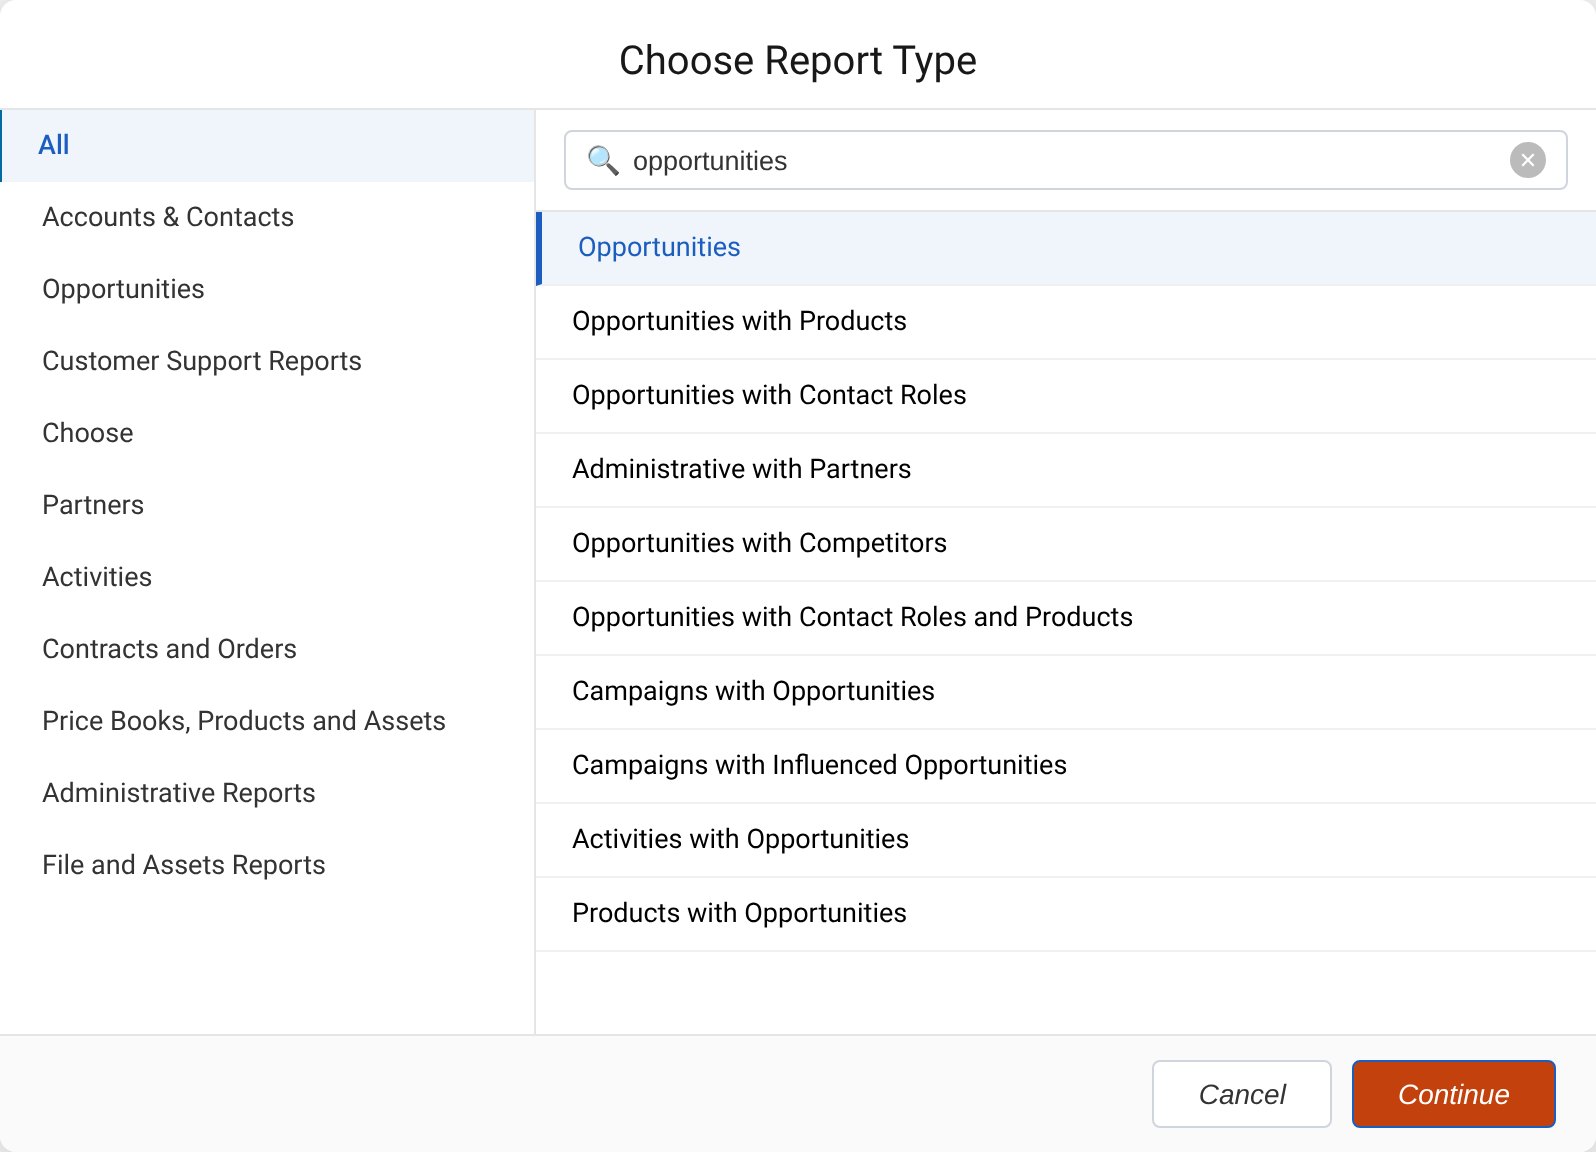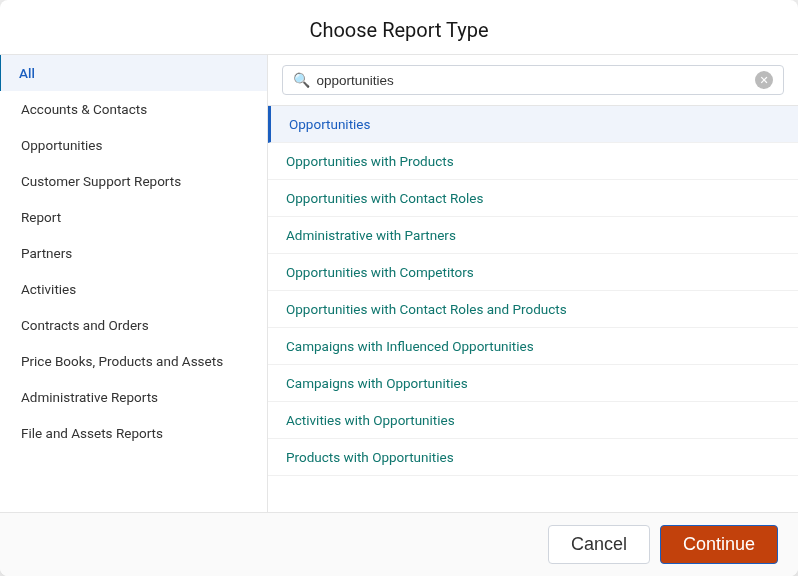--- a/index.html
+++ b/index.html
@@ -106,43 +106,44 @@
       color: #fff;
       font-size: 11px;
     }
     .results-list {
       flex: 1;
       overflow-y: auto;
     }
     .result-item {
       padding: 10px 18px;
       cursor: pointer;
-      color: #0f766e;
+      color: #000000;
       font-size: 13.5px;
       border-bottom: 1px solid #f0f0f0;
     }
     .result-item.selected {
       background: #f0f4fb;
       border-left: 3px solid #1b5ebf;
       color: #1b5ebf;
     }
     .modal-footer {
       padding: 12px 20px;
       border-top: 1px solid #e5e5e5;
       display: flex;
       justify-content: flex-end;
       gap: 10px;
       background: #fafafa;
     }
     .btn {
       padding: 8px 22px;
       border-radius: 4px;
-      font-size: 18px;
+      font-size: 14px;
       cursor: pointer;
       font-weight: 400;
+      font-style: italic;
     }
     .btn-cancel {
       background: #fff;
       border: 1px solid #d0d5dd;
       color: #333;
     }
     .btn-continue {
       background: #c2410c;
       border: 1px solid #1b5ebf;
       color: #fff;
@@ -158,21 +159,21 @@
     <h2 class="modal-title">Choose Report Type</h2>
   </div>
 
   <div class="modal-body">
 
     <div class="sidebar" id="sidebar-list">
     <div class="sidebar-item active">All</div>
         <div class="sidebar-item">Accounts &amp; Contacts</div>
         <div class="sidebar-item">Opportunities</div>
         <div class="sidebar-item">Customer Support Reports</div>
-        <div class="sidebar-item">Report</div>
+        <div class="sidebar-item">Choose</div>
         <div class="sidebar-item">Partners</div>
         <div class="sidebar-item">Activities</div>
         <div class="sidebar-item">Contracts and Orders</div>
         <div class="sidebar-item">Price Books, Products and Assets</div>
         <div class="sidebar-item">Administrative Reports</div>
         <div class="sidebar-item">File and Assets Reports</div>
       </div>
 
     <div class="content-panel">
       <div class="search-bar">
@@ -182,22 +183,22 @@
           <span class="clear-icon">✕</span>
         </div>
       </div>
       <div class="results-list" id="results-list">
       <div class="result-item selected">Opportunities</div>
           <div class="result-item">Opportunities with Products</div>
           <div class="result-item">Opportunities with Contact Roles</div>
           <div class="result-item">Administrative with Partners</div>
           <div class="result-item">Opportunities with Competitors</div>
           <div class="result-item">Opportunities with Contact Roles and Products</div>
+          <div class="result-item">Campaigns with Opportunities</div>
           <div class="result-item">Campaigns with Influenced Opportunities</div>
-          <div class="result-item">Campaigns with Opportunities</div>
           <div class="result-item">Activities with Opportunities</div>
           <div class="result-item">Products with Opportunities</div>
         </div>
     </div>
 
   </div>
 
   <div class="modal-footer">
     <button class="btn btn-cancel">Cancel</button>
     <button class="btn btn-continue">Continue</button>

